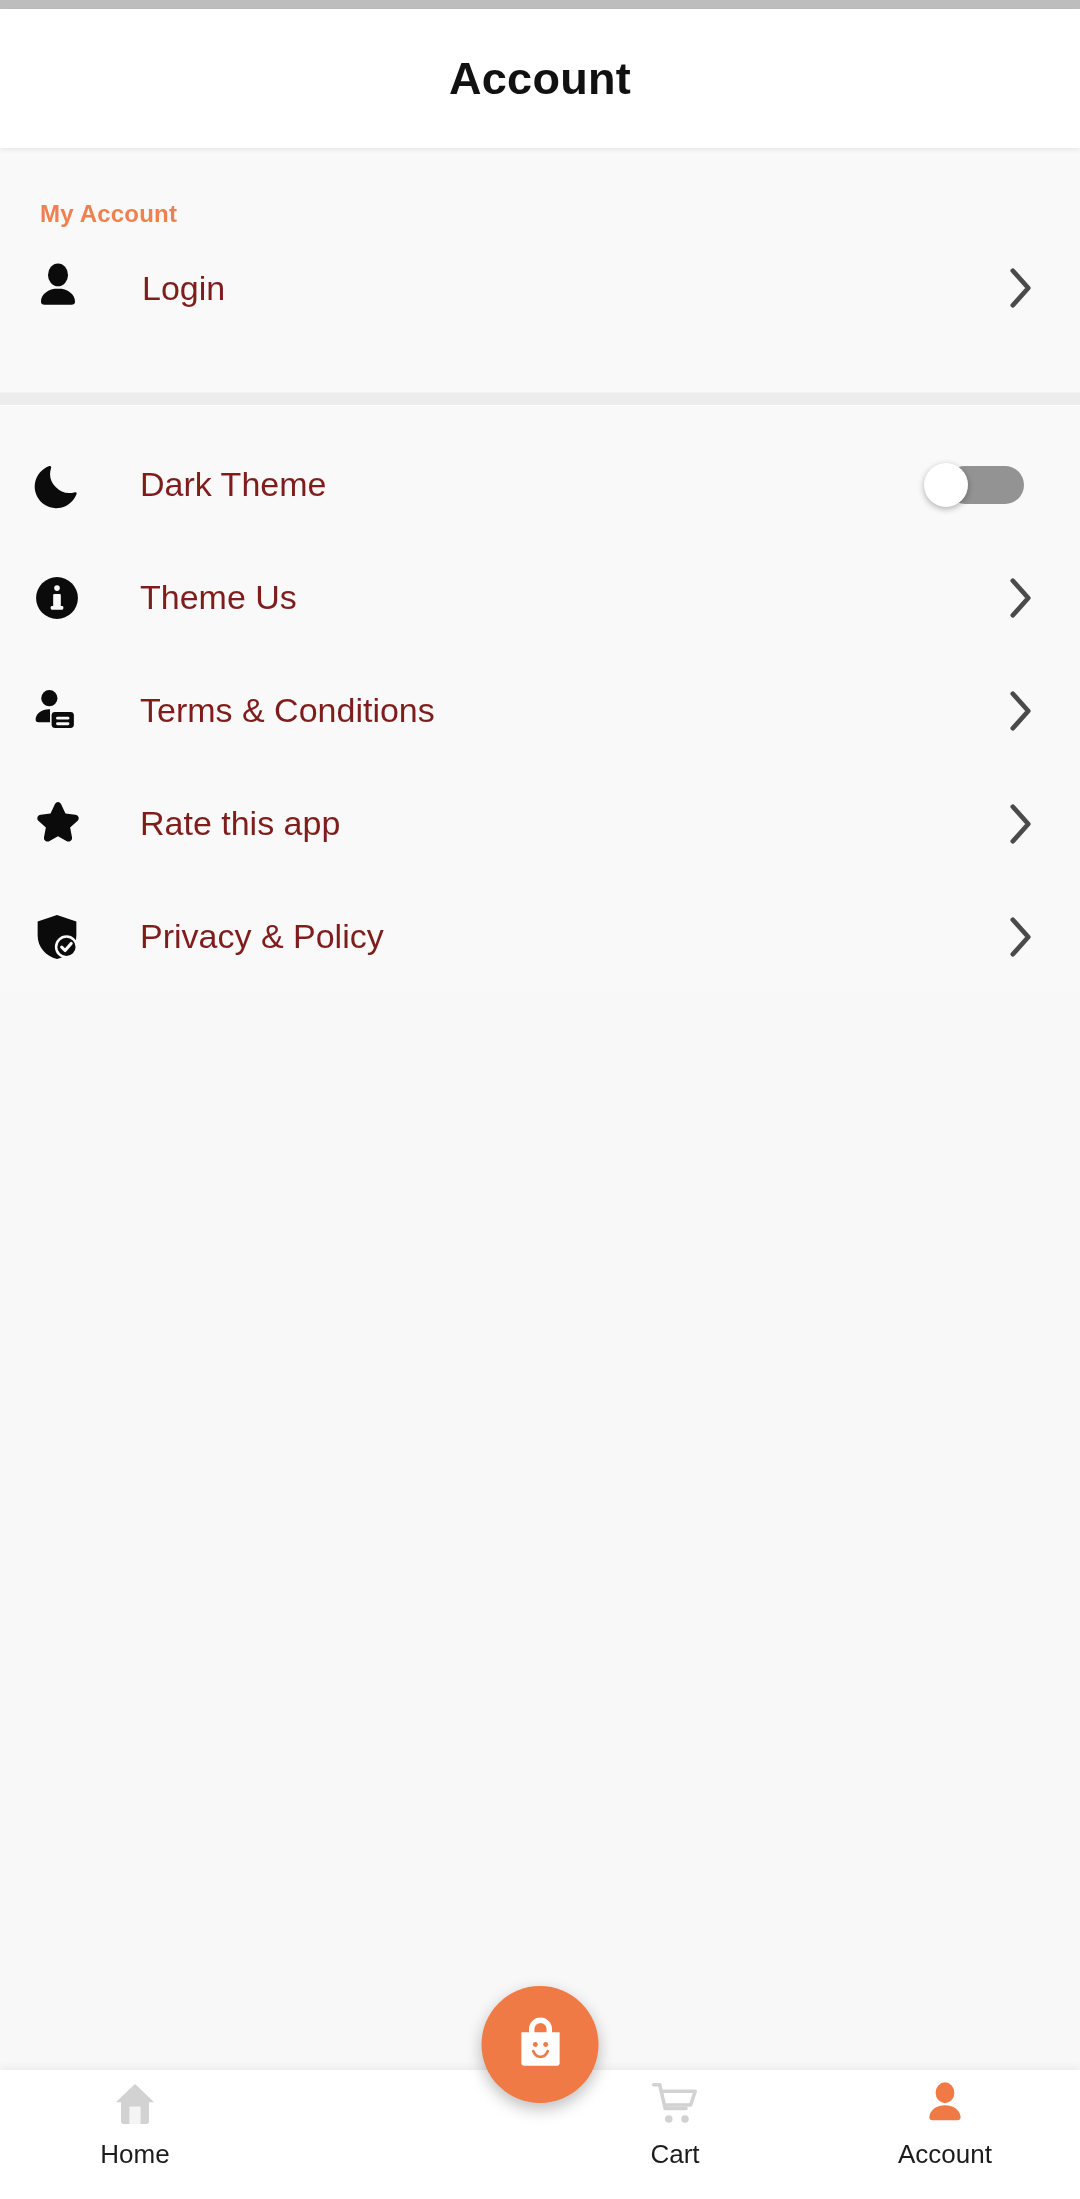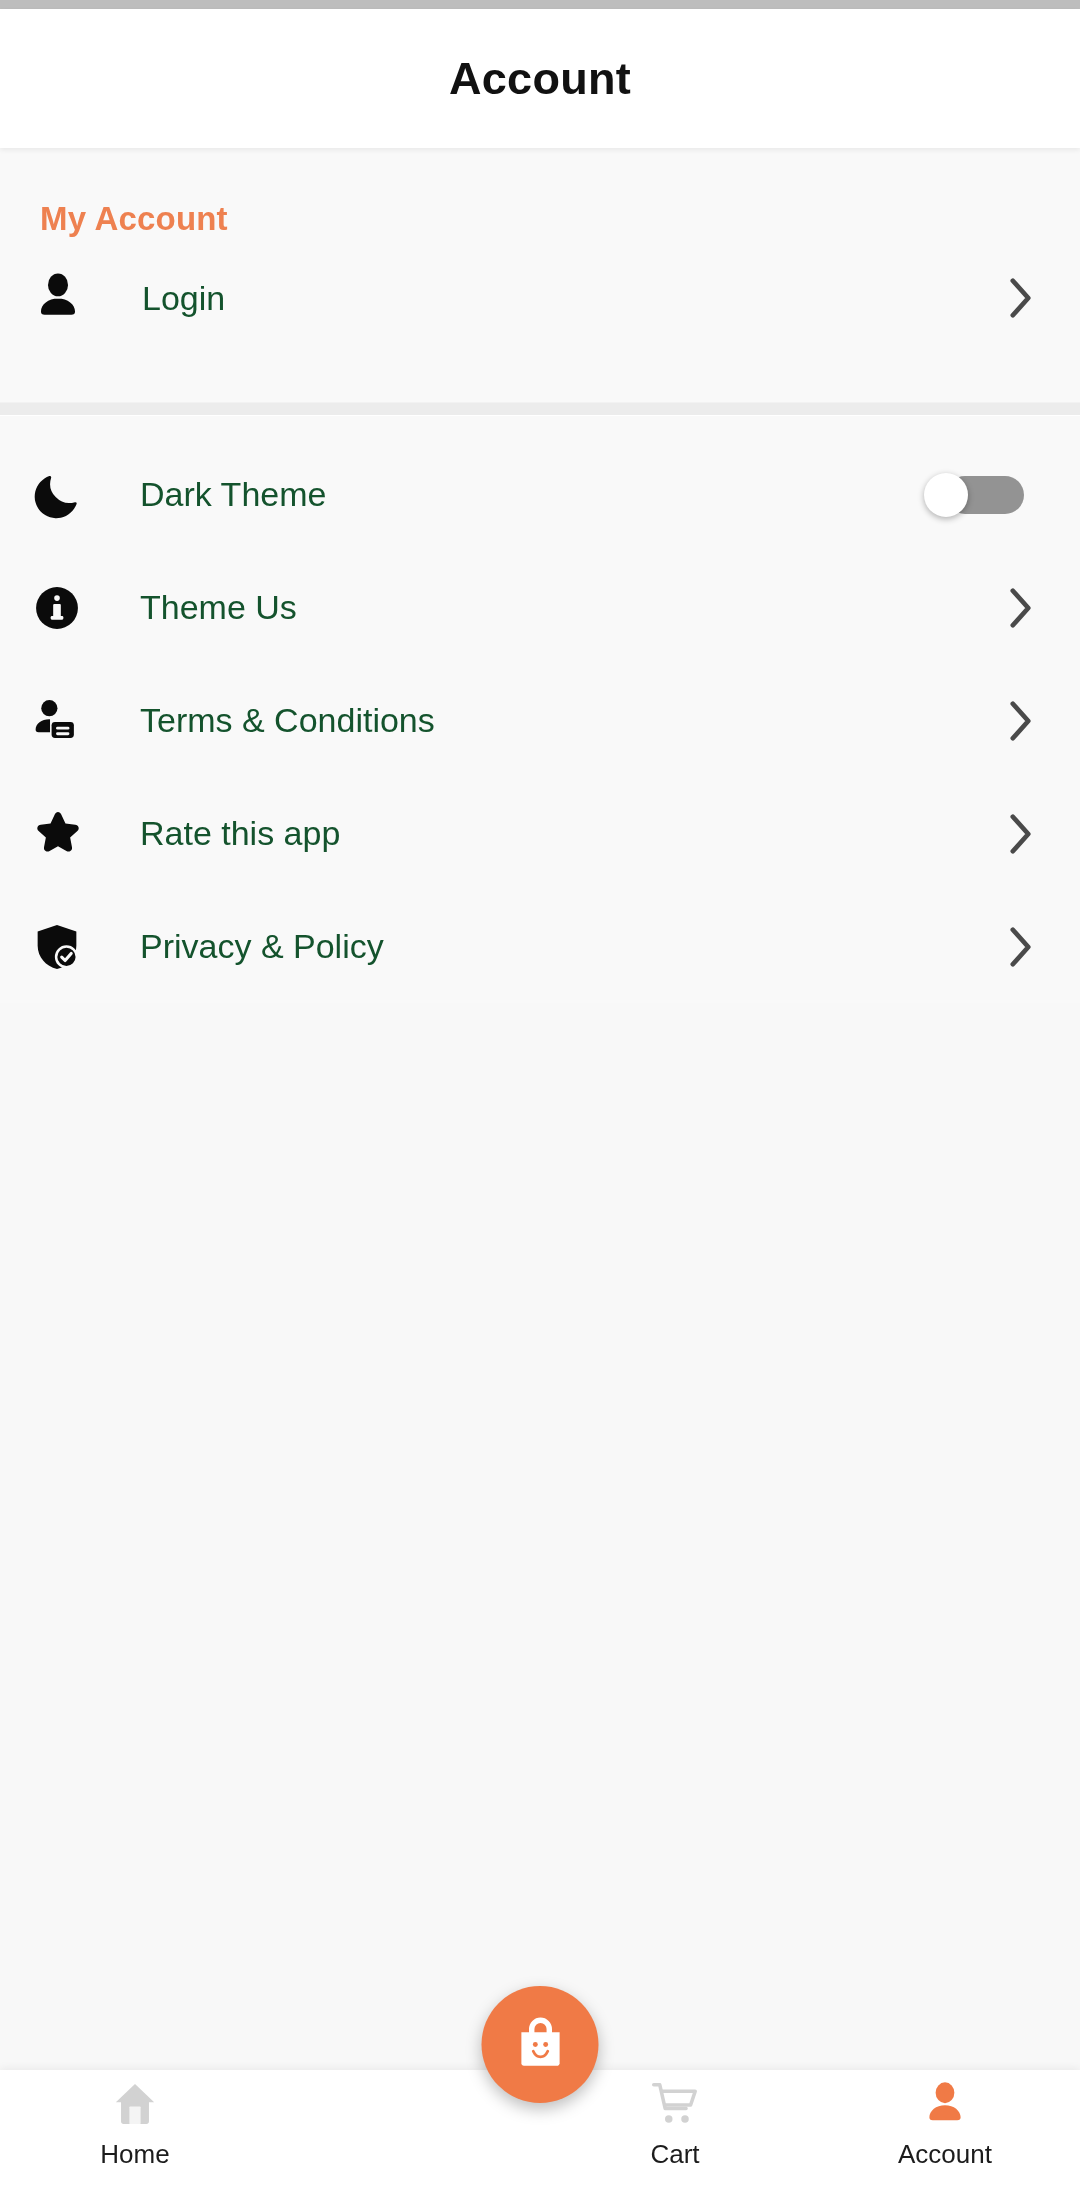--- a/index.html
+++ b/index.html
@@ -45,21 +45,21 @@
     bottom:0;
     background:#f8f8f8;
   }
 
   .section {
     background:#f9f9f9;
     width:1080px;
   }
   .section-title {
     color:#ee8150;
-    font-size:33px;
+    font-size:24px;
     font-weight:bold;
     padding:52px 0 0 40px;
     letter-spacing:0.2px;
   }
 
   .section-gap {
     width:1080px;
     height:14px;
     background:#ececec;
     border-top:1px solid #f2f2f2;
@@ -77,21 +77,21 @@
   .row-icon {
     width:72px;
     min-width:72px;
     display:flex;
     align-items:center;
     justify-content:flex-start;
   }
   .row-label {
     flex:1;
     font-size:34px;
-    color:#14532d;
+    color:#7f1d1d;
     padding-left:38px;
     white-space:nowrap;
   }
   .chevron {
     width:34px; height:52px;
     display:flex; align-items:center; justify-content:center;
     margin-right:4px;
   }
   .chevron svg { display:block; }
 

